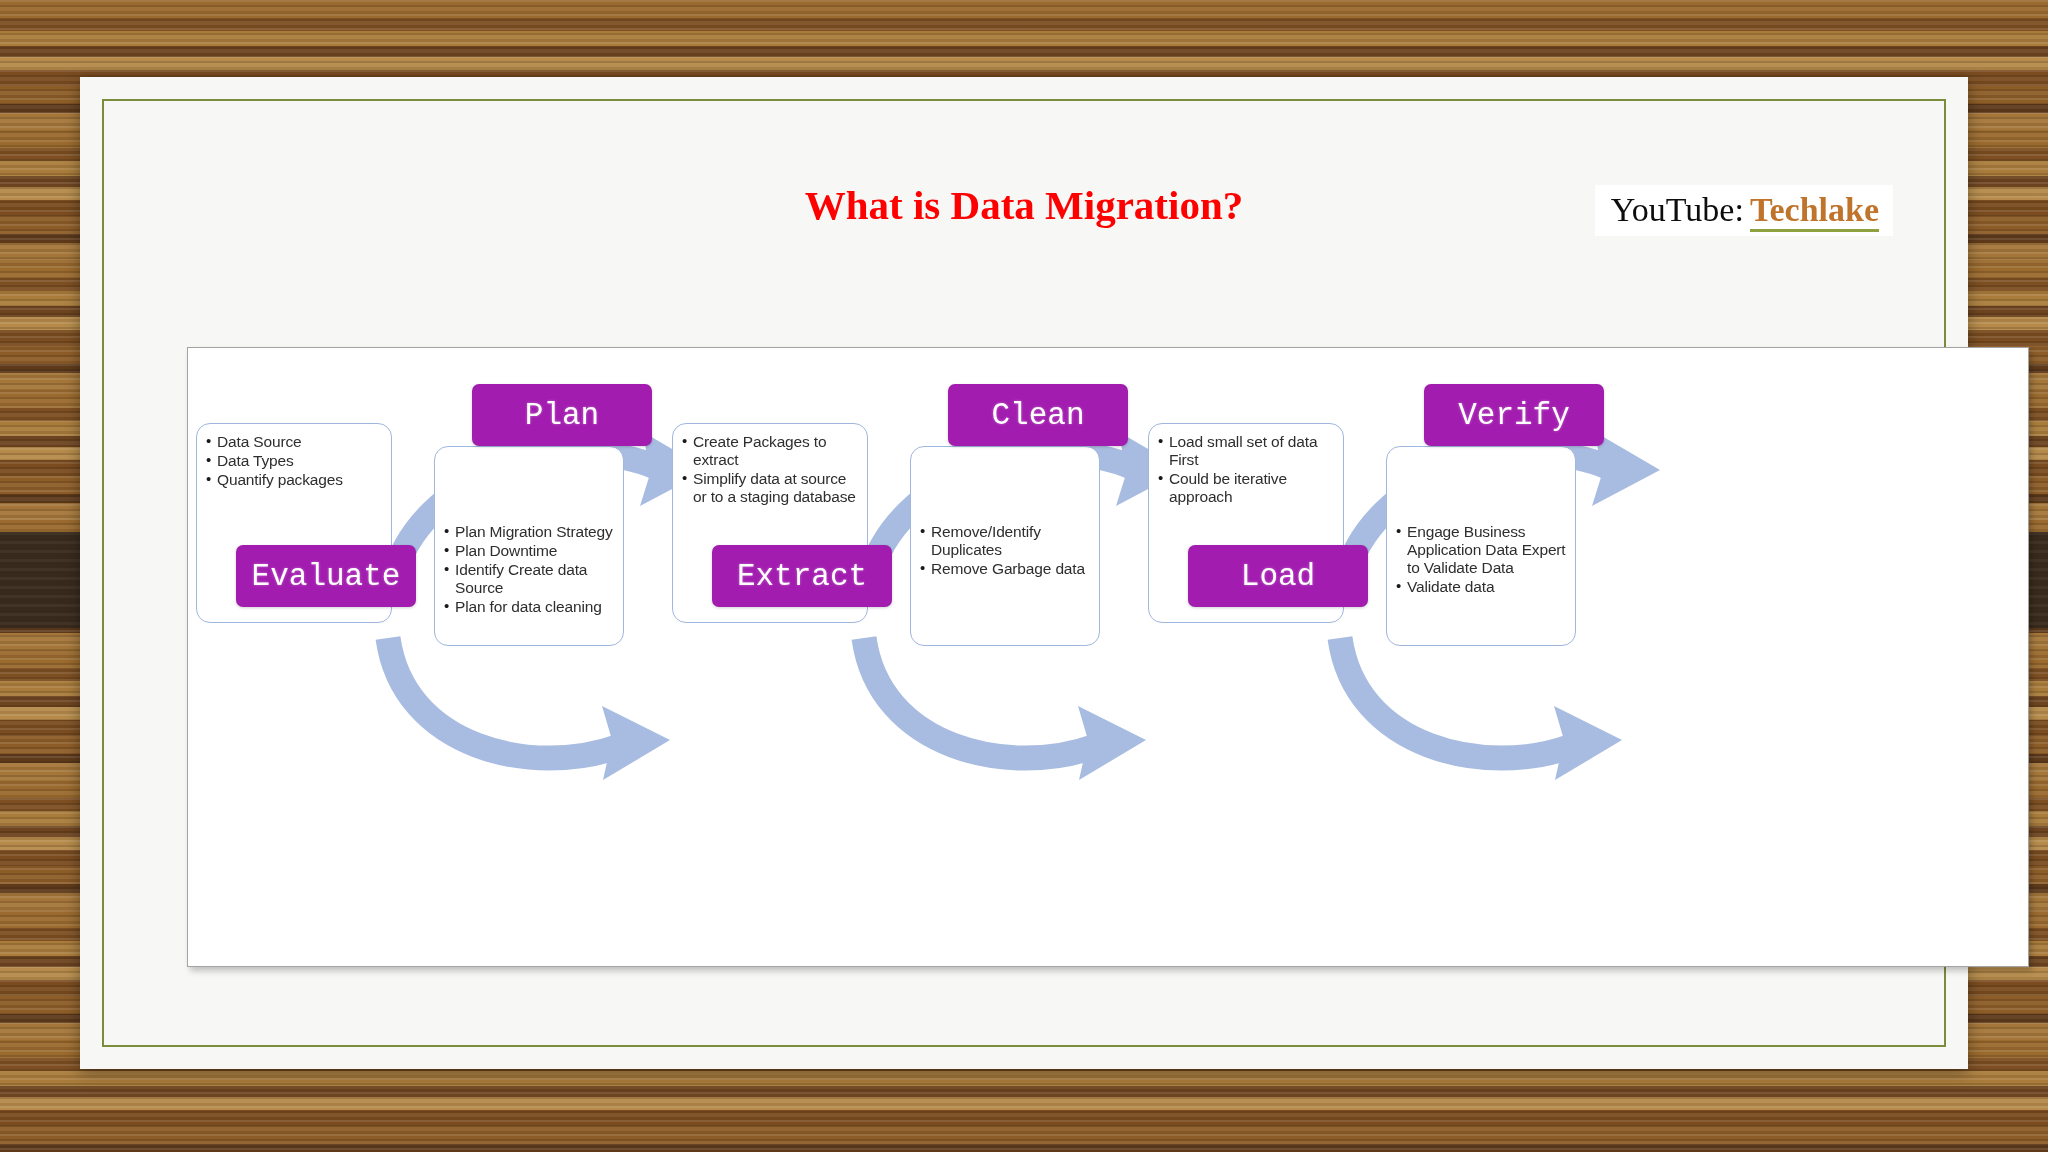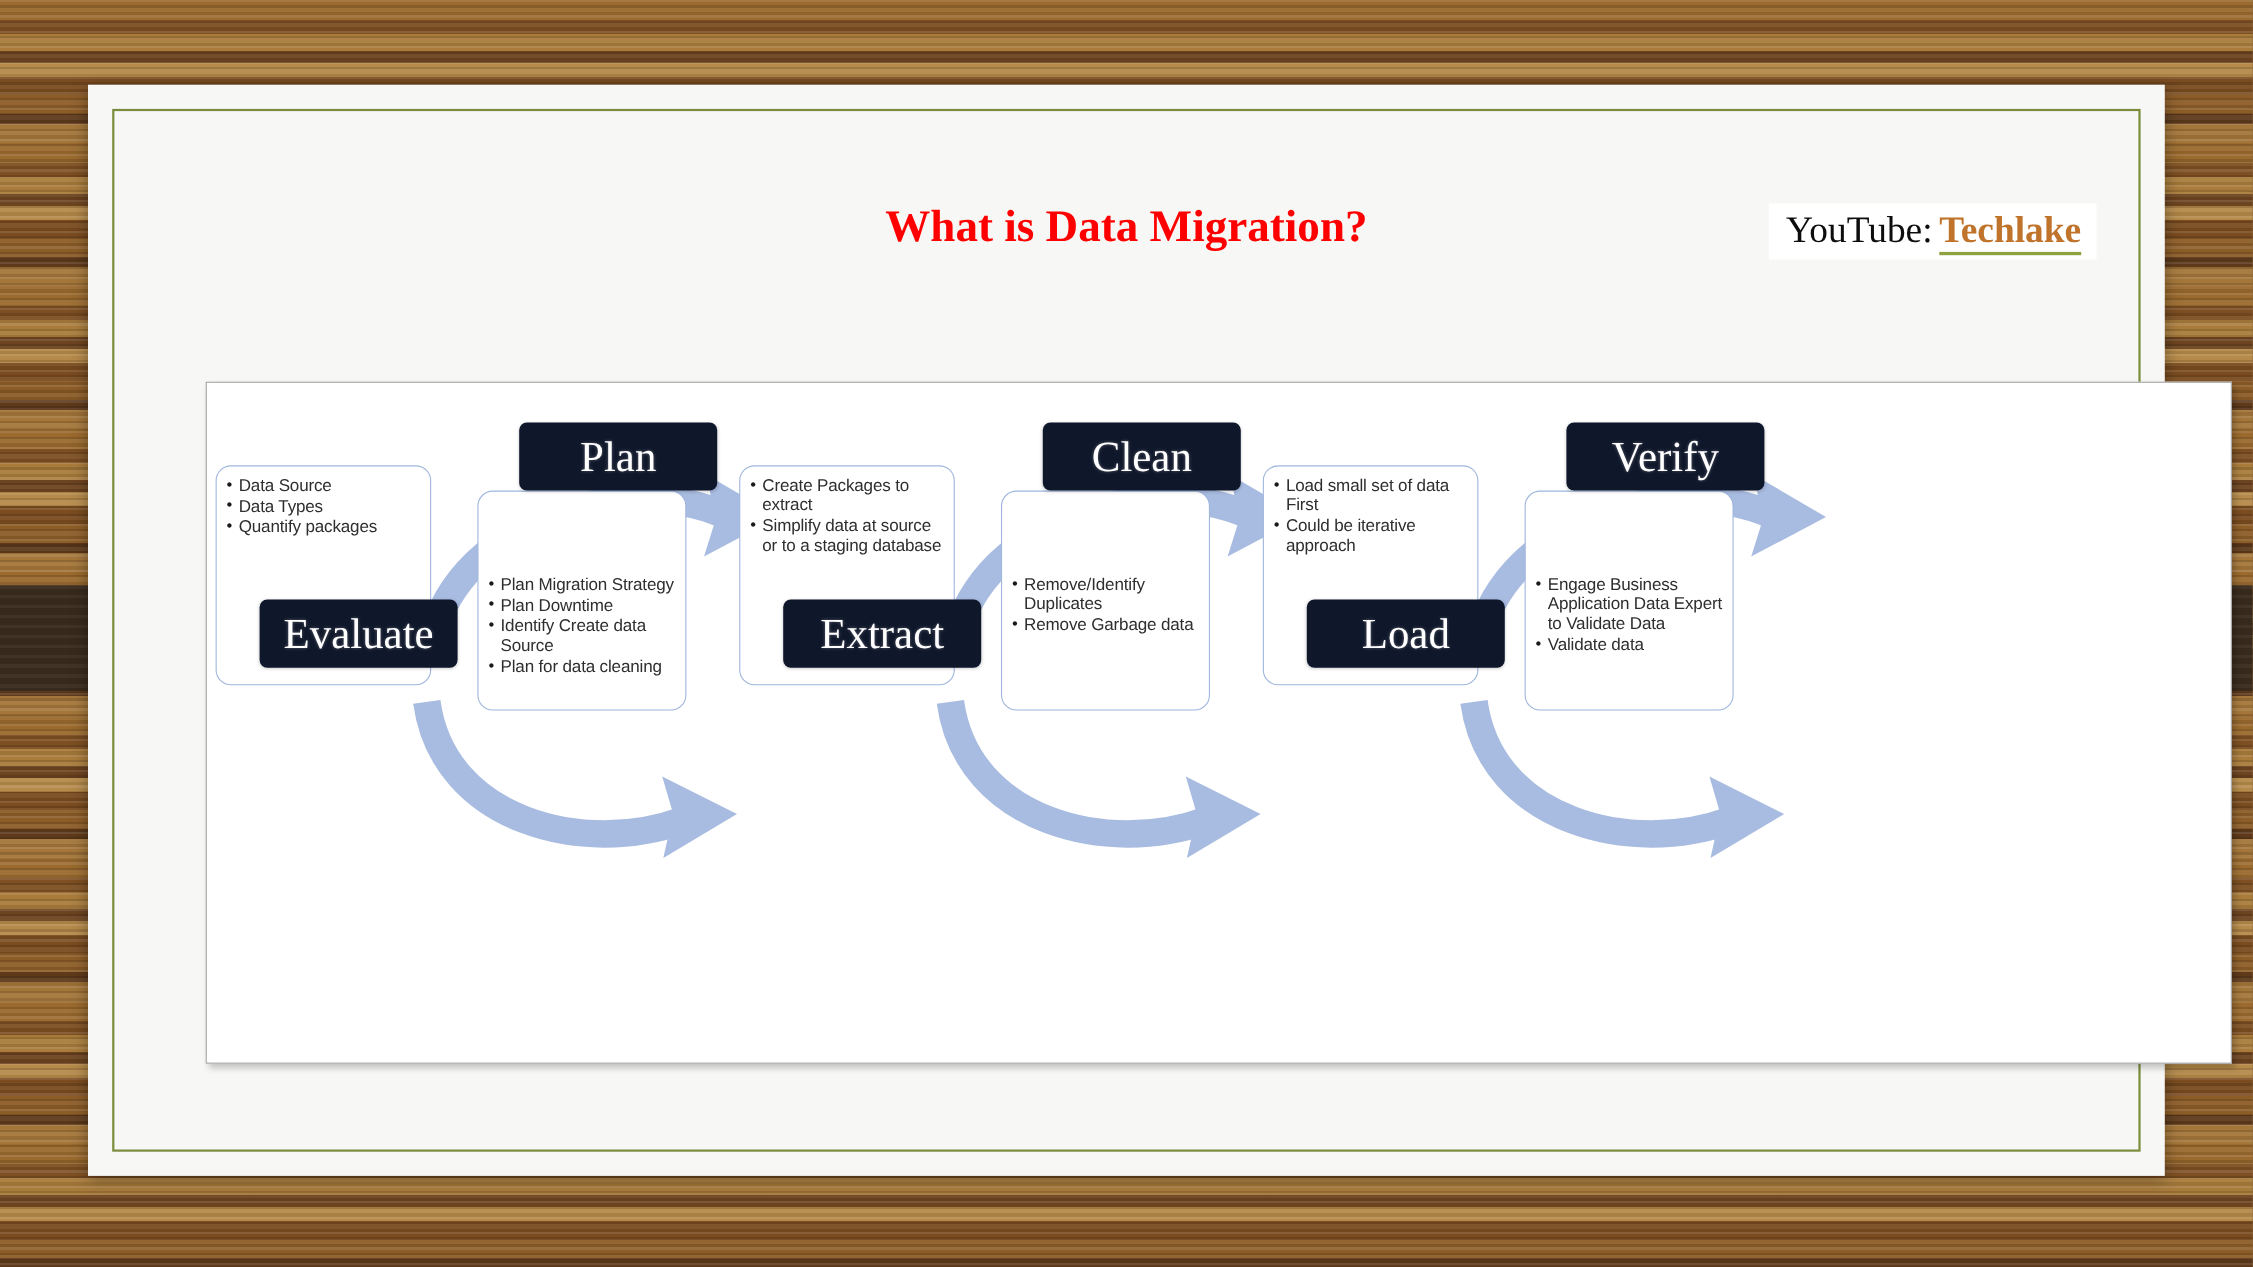--- a/index.html
+++ b/index.html
@@ -62,21 +62,21 @@
     font-family:"Liberation Serif",serif;
     font-weight:bold;
     font-size:41px;
     color:#ff0000;
     letter-spacing:0px;
     white-space:nowrap;
   }
 
   
   #youtube-credit{
-    position:absolute;right:62px;top:108px;
+    position:absolute;right:75px;top:108px;
     background:#ffffff;
     padding:6px 14px 8px 16px;
     font-family:"Liberation Serif",serif;
     font-size:34px;
     color:#0d0d0d;
     white-space:nowrap;
     line-height:1.1;
   }
   #youtube-link{
     font-weight:bold;
@@ -120,26 +120,26 @@
     font-family:"Liberation Sans",sans-serif;
     letter-spacing:-.15px;
   }
   .bullet-list li::before{
     content:"•";
     position:absolute;left:0;top:-1px;
     font-size:15px;color:#1a1a1a;
   }
   .stage-label{
     position:absolute;
-    background:#0f172a;
+    background:#a21caf;
     border-radius:7px;
     color:#ffffff;
-    font-size:39px;
+    font-size:31px;
     line-height:1;
-    font-family:Liberation Serif, serif;
+    font-family:Liberation Mono, monospace;
     display:flex;align-items:center;justify-content:center;
     text-shadow:0 0 3px rgba(255,255,255,.35);
     box-shadow:0 1px 3px rgba(0,0,0,.18);
     white-space:nowrap;
   }
 
   
   
   #card-evaluate{left:8px;  top:75px; width:196px;height:200px;}
   #label-evaluate{left:48px;top:197px;width:180px;height:62px;}

